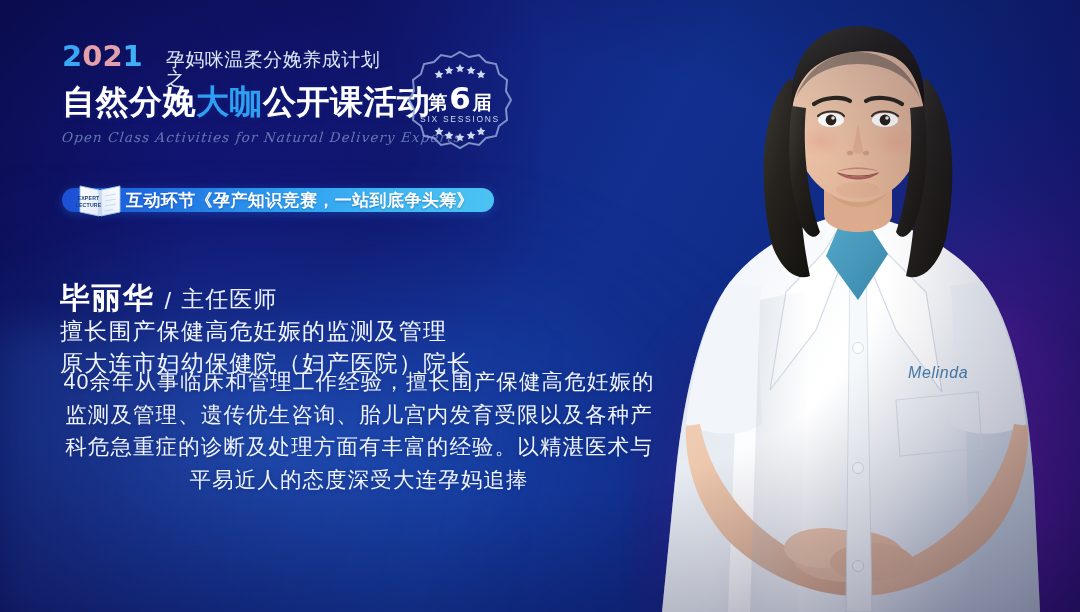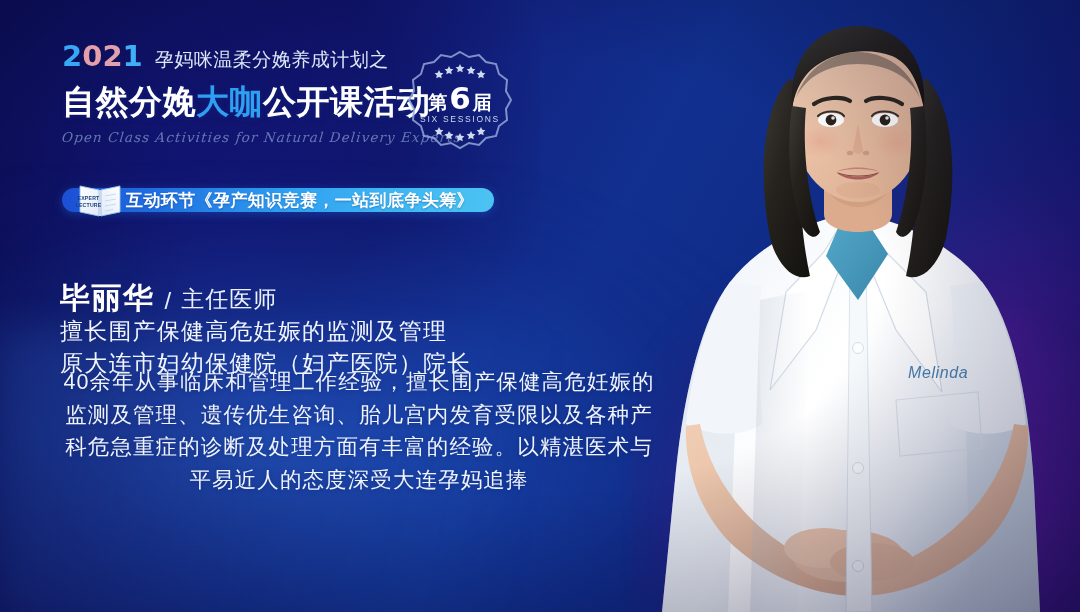--- a/index.html
+++ b/index.html
@@ -84,21 +84,21 @@
 
   
   .title-block {
     position: absolute;
     left: 62px; top: 42px;
     width: 330px;
   }
   .title-row1 {
     display: flex;
     align-items: baseline;
-    gap: 12px;
+    gap: 23px;
     height: 34px;
   }
   .year {
     font-size: 29px;
     font-weight: 700;
     letter-spacing: 0px;
     line-height: 1;
     font-family: "DejaVu Sans", sans-serif;
   }
   .year .d-a { color: #37a8f5; }

